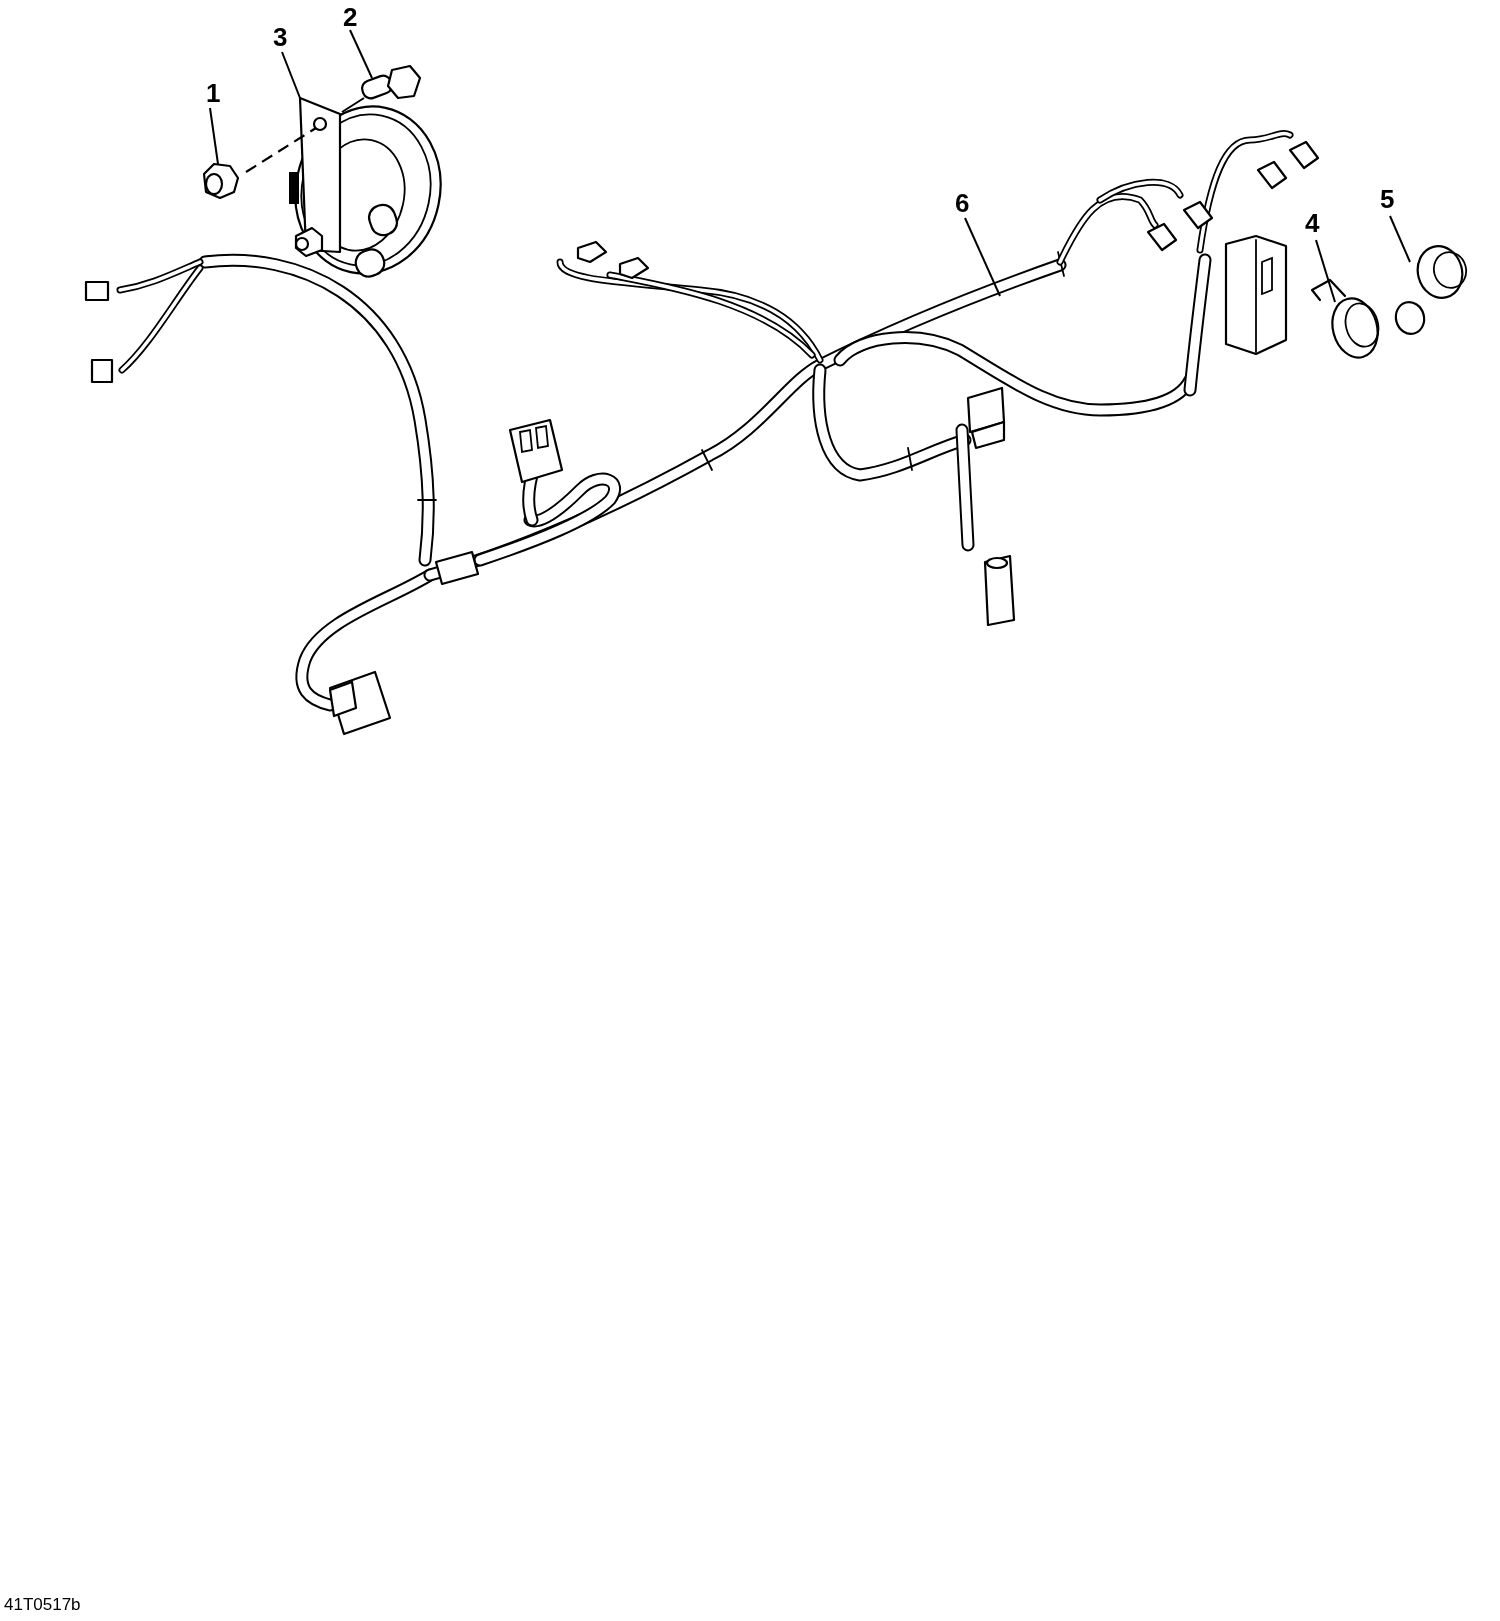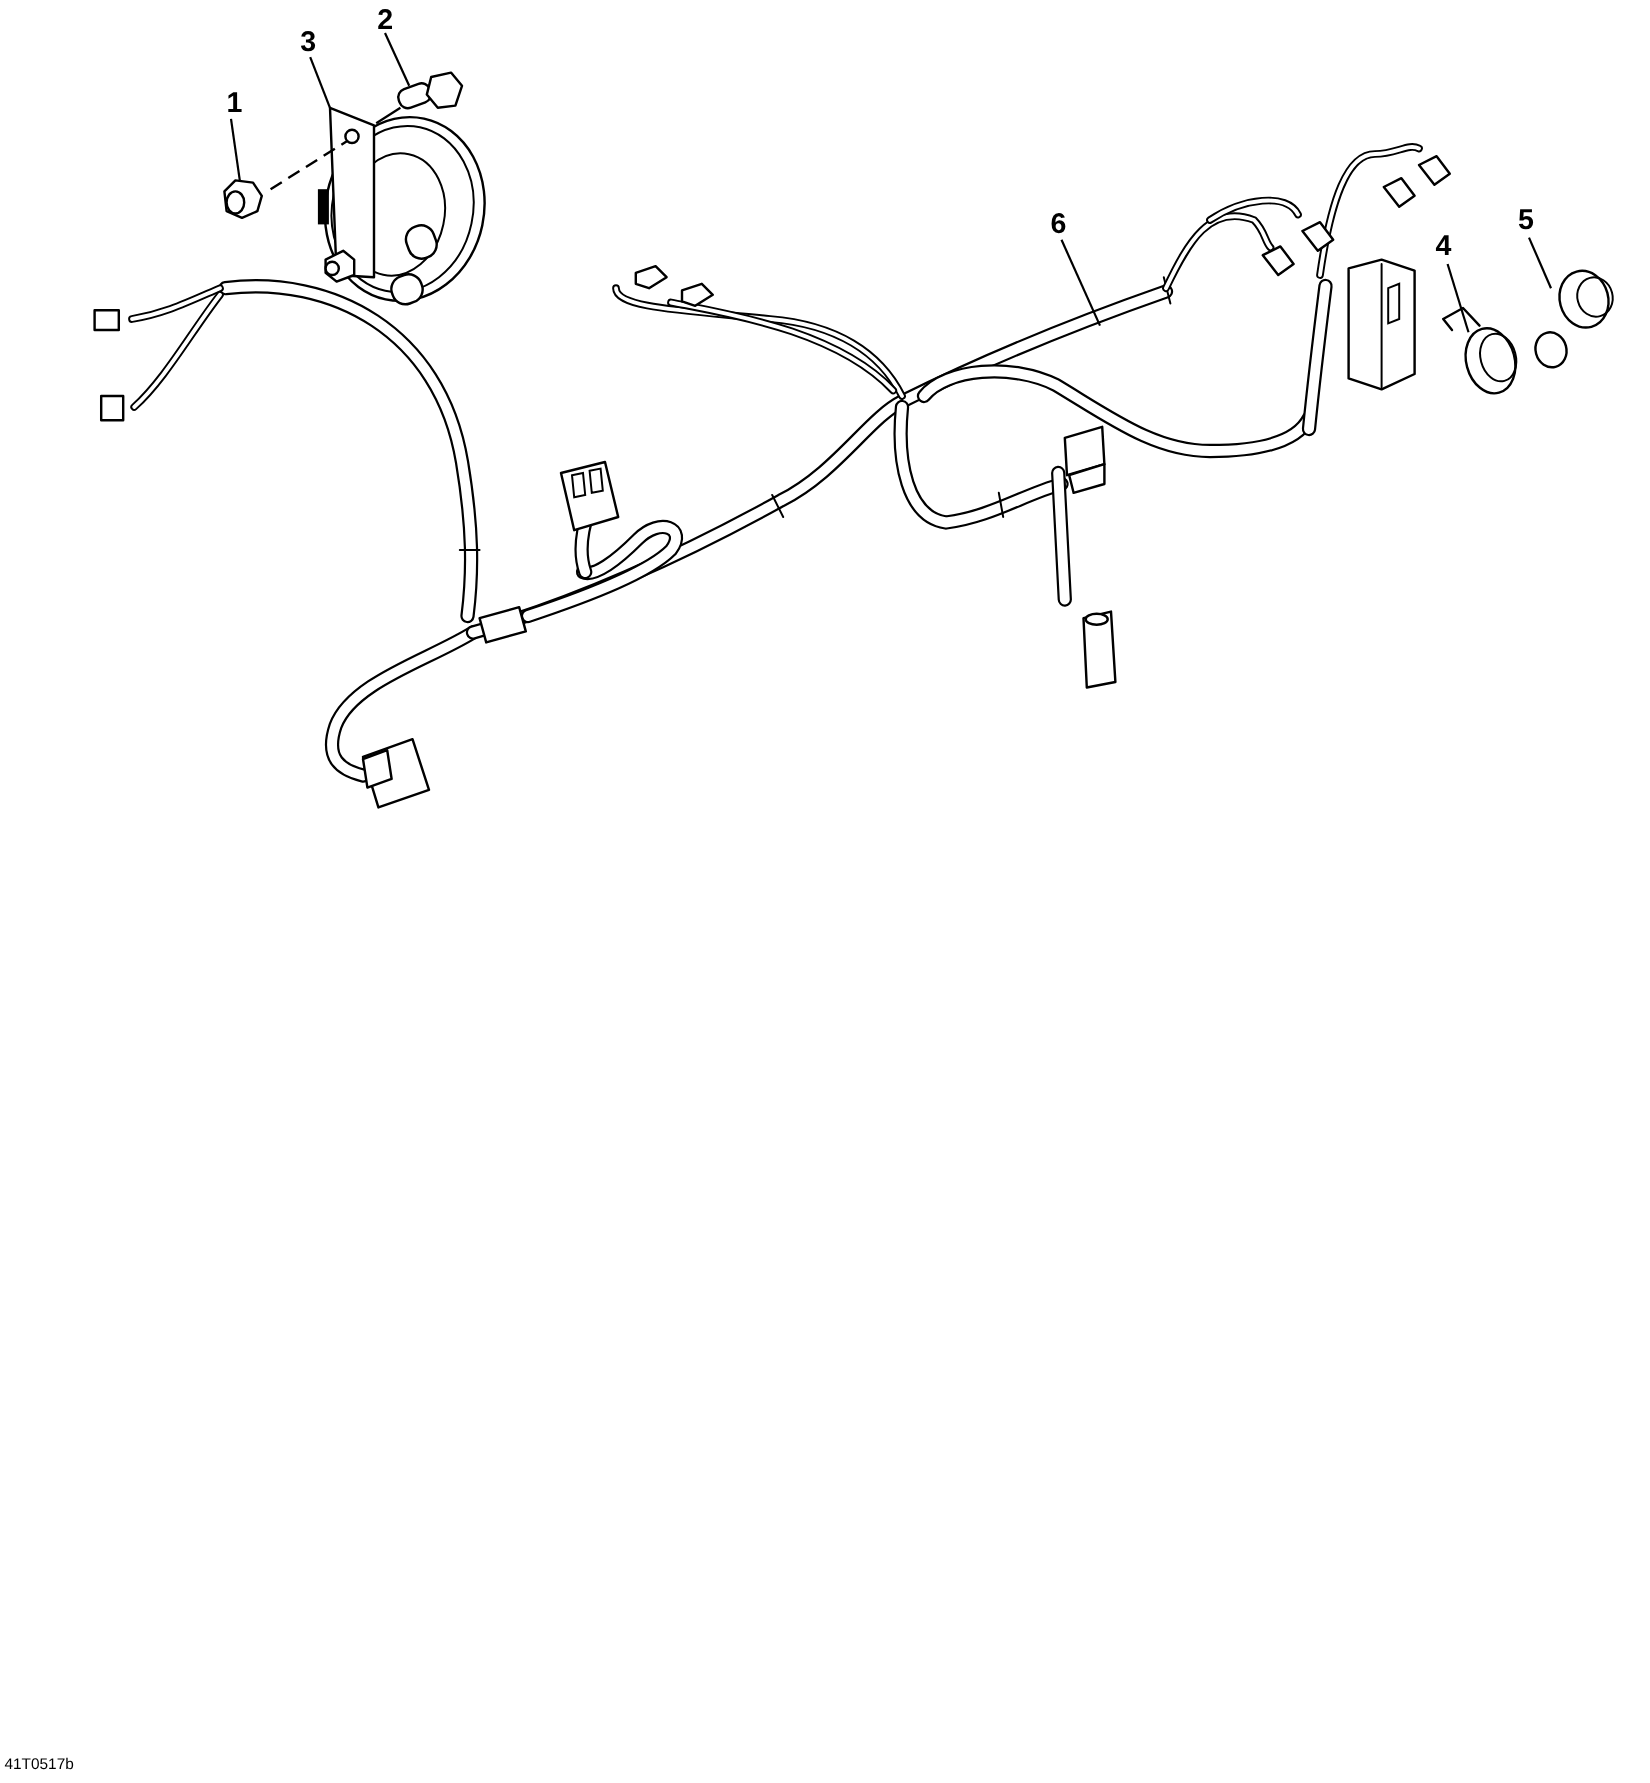--- a/index.html
+++ b/index.html
@@ -1,19 +1,19 @@
 <!DOCTYPE html>
 <html><head>
 <meta charset="utf-8">
 <style>
   html, body { margin: 0; padding: 0; background: #ffffff; }
   body { width: 1500px; height: 1621px; position: relative; overflow: hidden; font-family: "Liberation Sans", sans-serif; }
   #diagram { position: absolute; left: 0; top: 0; width: 1500px; height: 1621px; }
   .callout { position: absolute; font-family: "Liberation Sans", sans-serif; font-weight: bold; font-size: 26px; color: #000; line-height: 1; }
-  .figure-id { position: absolute; left: 4px; top: 1595px; font-family: "Liberation Sans", sans-serif; font-size: 14px; color: #000; }
+  .figure-id { position: absolute; left: 4px; top: 1595px; font-family: "Liberation Sans", sans-serif; font-size: 17px; color: #000; }
   svg .ln { fill: #fff; stroke: #000; stroke-width: 2.2; stroke-linecap: round; stroke-linejoin: round; }
   svg .thin { fill: none; stroke: #000; stroke-width: 1.8; stroke-linecap: round; }
   svg .wire { fill: none; stroke: #000; stroke-width: 13; stroke-linecap: round; stroke-linejoin: round; }
   svg .wire-in { fill: none; stroke: #fff; stroke-width: 9; stroke-linecap: round; stroke-linejoin: round; }
   svg .lead { fill: none; stroke: #000; stroke-width: 7; stroke-linecap: round; }
   svg .lead-in { fill: none; stroke: #fff; stroke-width: 3.5; stroke-linecap: round; }
   svg .leader { fill: none; stroke: #000; stroke-width: 2; }
   svg .dash { fill: none; stroke: #000; stroke-width: 2.2; stroke-dasharray: 12 7; }
 </style>
 </head>

